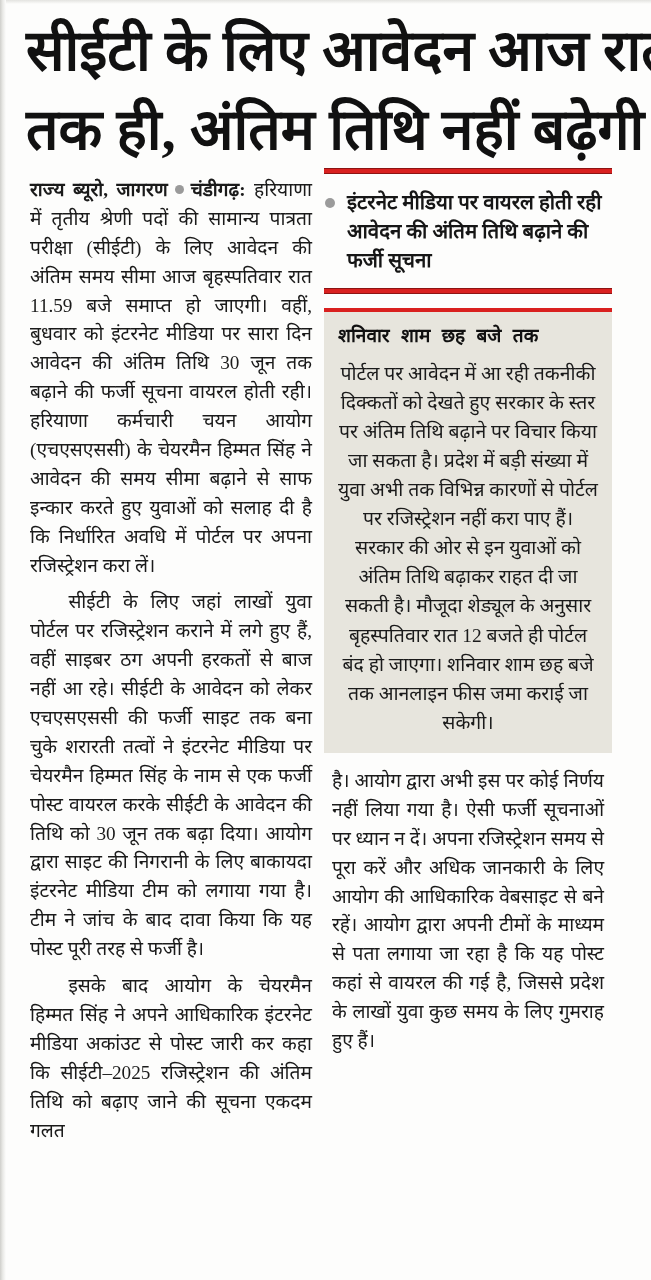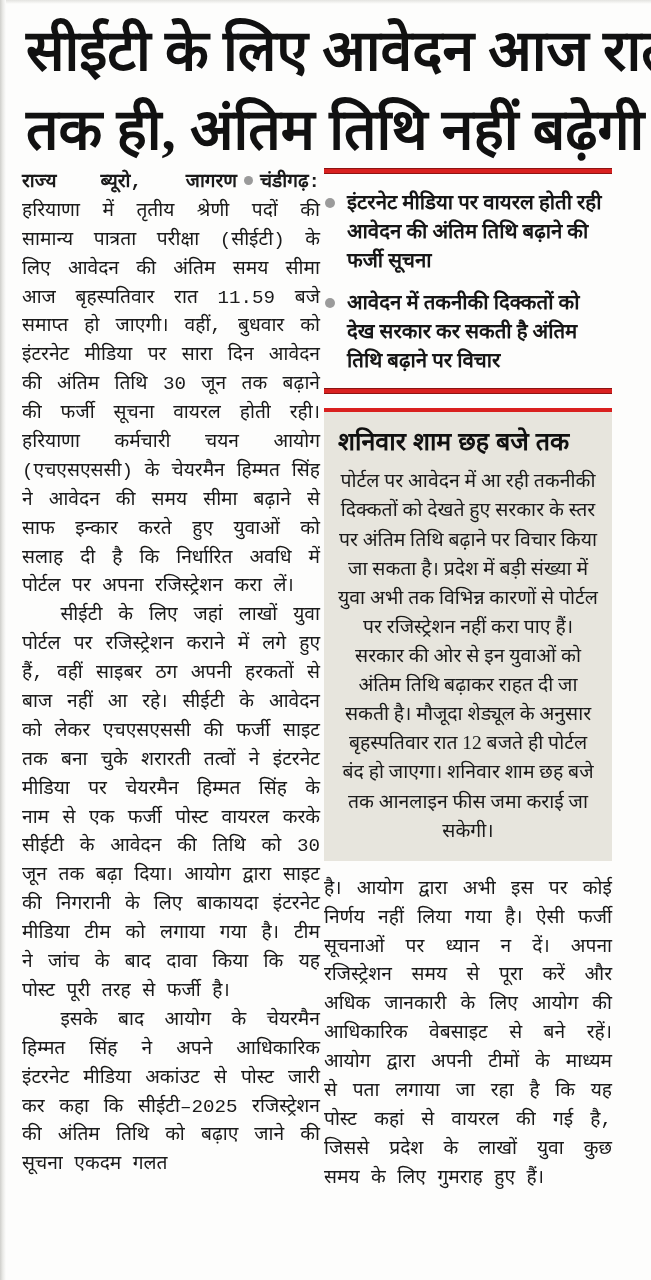--- a/index.html
+++ b/index.html
@@ -71,21 +71,21 @@
 
   
   .body-text {
     font-family: "Liberation Serif", "DejaVu Serif", serif;
     font-size: 19.2px;
     line-height: 1.505;
     color: #1a1a1a;
     text-align: justify;
     text-justify: inter-word;
   }
-  .body-text p { margin: 0; font-family: Liberation Mono, monospace; }
+  .body-text p { margin: 8px; }
   .body-text p.indent { text-indent: 2.0em; }
   .byline {
     font-weight: 700;
     font-size: 19px;
   }
   .byline-dot {
     display: inline-block;
     width: 9px; height: 9px;
     border-radius: 50%;
     background: #9a9a9a;
@@ -130,23 +130,23 @@
 
   
   .infobox {
     margin-top: 14px;
     background: #e7e5dd;
     border-top: 4px solid #d9201f;
     padding: 13px 14px 16px 14px;
     box-sizing: border-box;
   }
   .infobox-title {
-    font-family: Liberation Sans, sans-serif;
-    font-weight: 700;
-    font-size: 25px;
+    font-family: Liberation Mono, monospace;
+    font-weight: 700;
+    font-size: 19px;
     line-height: 1.30;
     color: #101010;
     margin-bottom: 9px;
   }
   .infobox-title .ib-line { display: block; white-space: nowrap; }
   .infobox-body {
     font-family: "Liberation Serif", "DejaVu Serif", serif;
     font-size: 19.4px;
     line-height: 1.50;
     color: #1a1a1a;
@@ -184,24 +184,20 @@
 
     <div class="col-right">
 
       <div class="rule-red top"></div>
 
       <ul class="highlights">
         <li>
           <span class="bullet-dot"></span>
           <span>इंटरनेट मीडिया पर वायरल होती रही आवेदन की अंतिम तिथि बढ़ाने की फर्जी सूचना</span>
         </li>
-        <li>
-          <span class="bullet-dot"></span>
-          <span>आवेदन में तकनीकी दिक्कतों को देख सरकार कर सकती है अंतिम तिथि बढ़ाने पर विचार</span>
-        </li>
       </ul>
 
       <div class="rule-red"></div>
 
       <div class="infobox">
         <div class="infobox-title">
           <span class="ib-line">शनिवार शाम छह बजे तक</span>
         </div>
         <div class="infobox-body">
           <p>पोर्टल पर आवेदन में आ रही तकनीकी दिक्कतों को देखते हुए सरकार के स्तर पर अंतिम तिथि बढ़ाने पर विचार किया जा सकता है। प्रदेश में बड़ी संख्या में युवा अभी तक विभिन्न कारणों से पोर्टल पर रजिस्ट्रेशन नहीं करा पाए हैं। सरकार की ओर से इन युवाओं को अंतिम तिथि बढ़ाकर राहत दी जा सकती है। मौजूदा शेड्यूल के अनुसार बृहस्पतिवार रात 12 बजते ही पोर्टल बंद हो जाएगा। शनिवार शाम छह बजे तक आनलाइन फीस जमा कराई जा सकेगी।</p>

